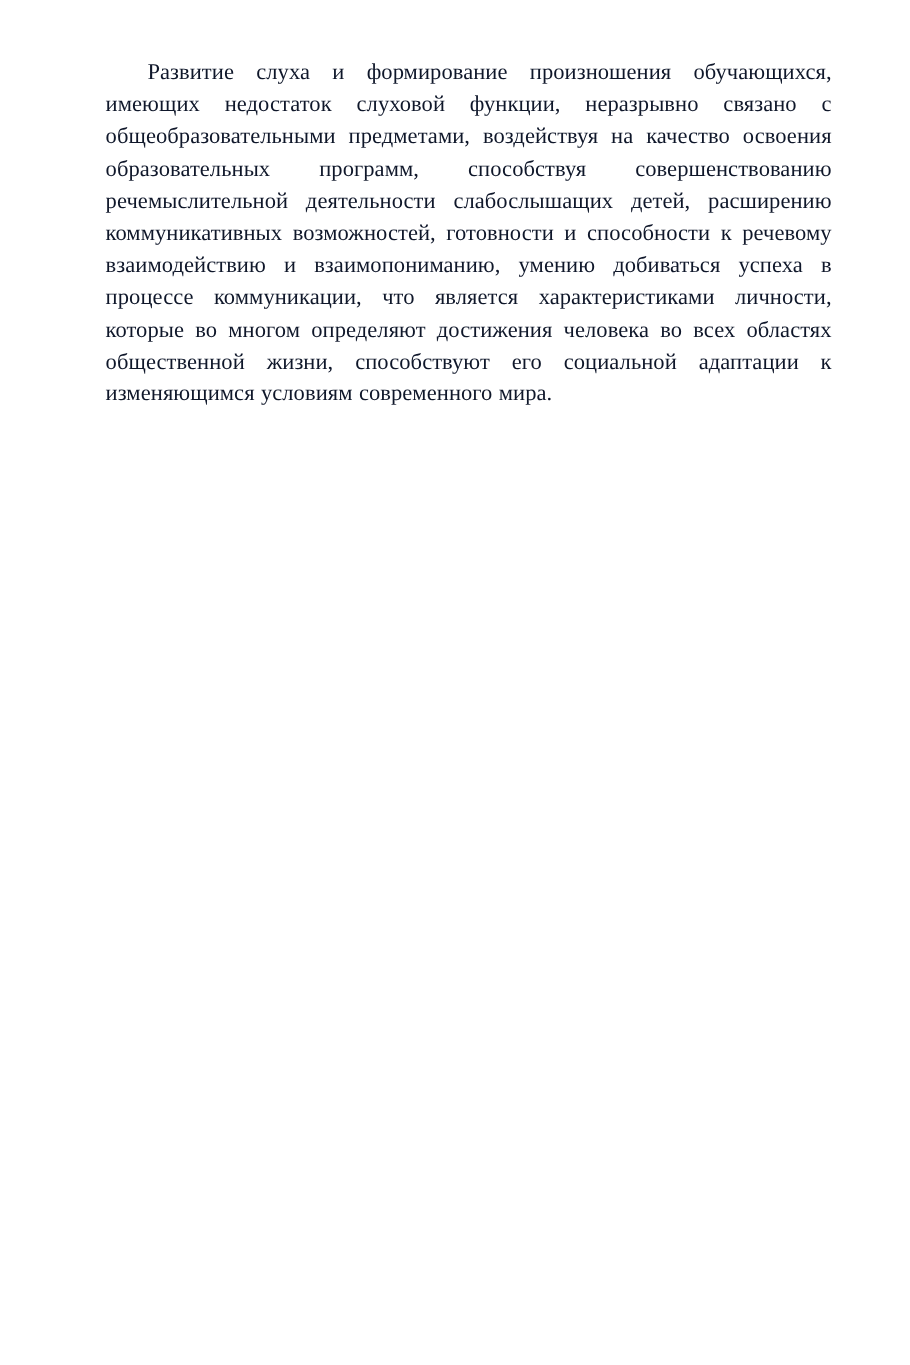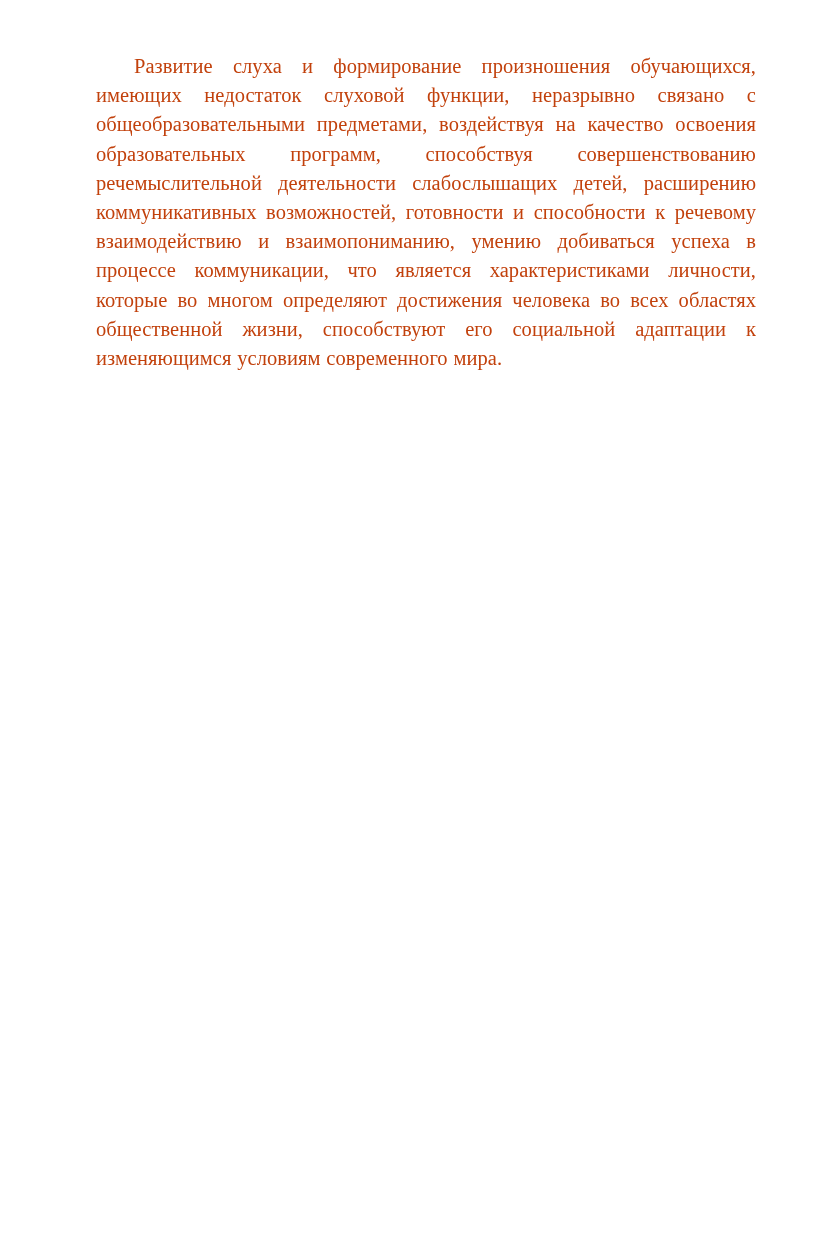--- a/index.html
+++ b/index.html
@@ -27,21 +27,21 @@
     top: 52px;
     width: 660px;
   }
   .body-paragraph {
     margin: 0;
     font-size: 20.5px;
     line-height: 29.2px;
     text-align: justify;
     text-indent: 38px;
     font-family: "Liberation Serif", serif;
-    color: #c2410c;
+    color: #0f172a;
     hyphens: manual;
     word-spacing: 0.6px;
     letter-spacing: 0.05px;
   }
 </style>
 </head>
 <body>
 
 <div class="page">
   <div class="content-area">

